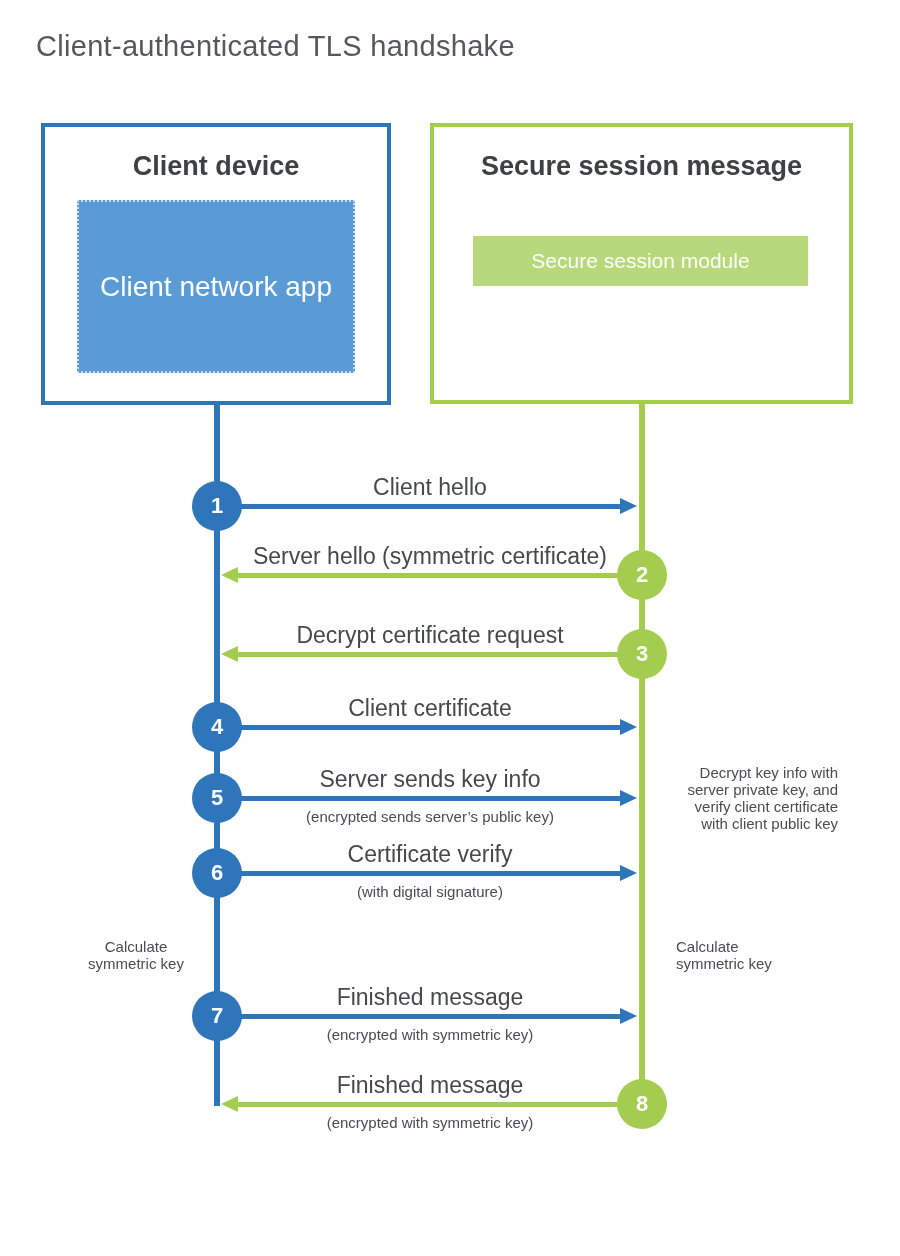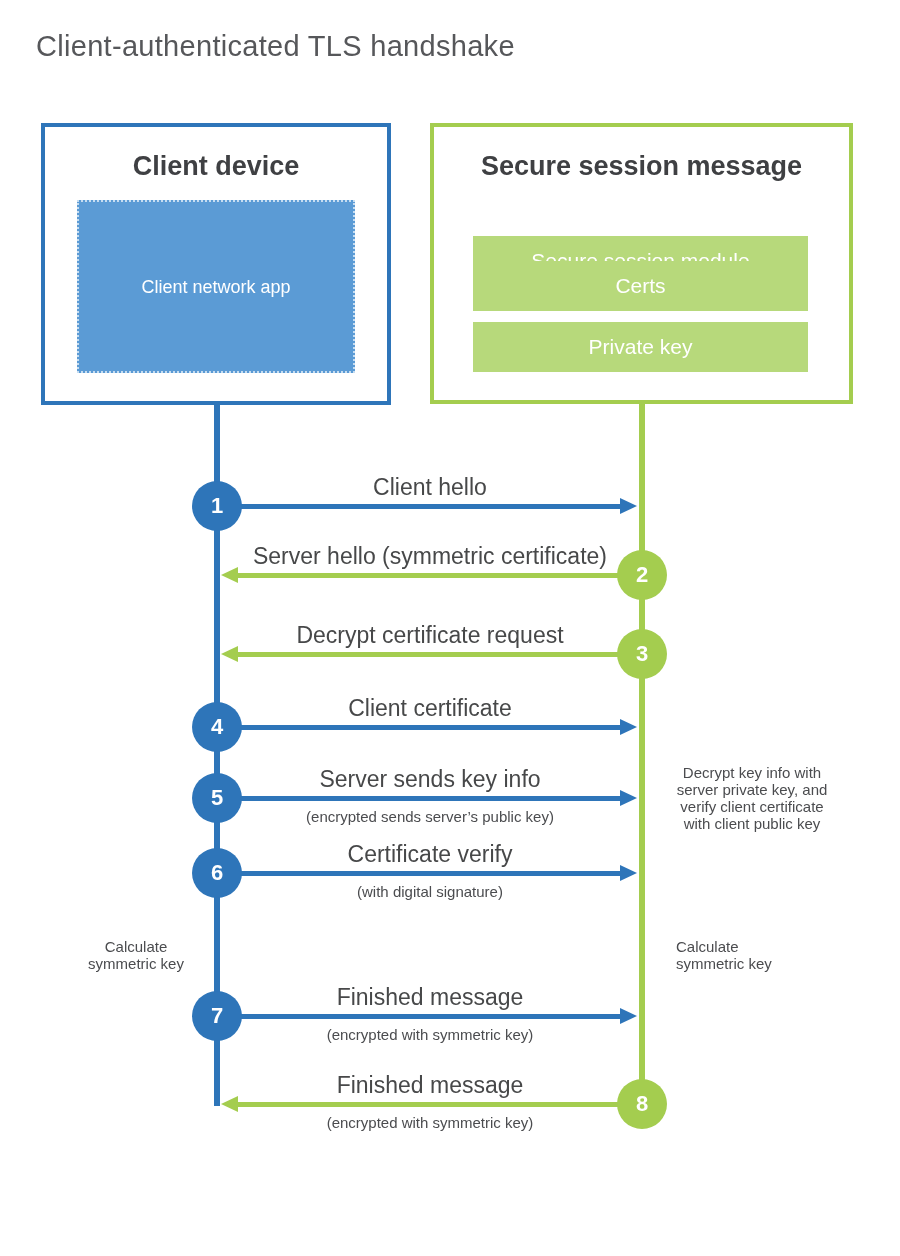--- a/index.html
+++ b/index.html
@@ -16,21 +16,21 @@
   .client-box{left:41px;top:123px;width:350px;height:282px;border:4px solid #2e75b9;}
   .server-box{left:430px;top:123px;width:423px;height:281px;border:4px solid #a4cd4f;}
   .entity-title{
     position:absolute;left:0;right:0;top:24px;text-align:center;
     font-size:27px;font-weight:bold;color:#3f4043;
   }
   .app-box{
     position:absolute;left:77px;top:200px;width:278px;height:173px;
     background:#5b9bd5;border:2px dotted #c6ddf1;box-sizing:border-box;
     display:flex;align-items:center;justify-content:center;text-align:center;
-    color:#ffffff;font-size:18px;line-height:30px;
+    color:#ffffff;font-size:28px;line-height:30px;
   }
   .bar{
     position:absolute;left:473px;width:335px;height:50px;background:#b7d97b;
     color:#ffffff;font-size:21px;display:flex;align-items:center;justify-content:center;
   }
   .bar-1{top:196px;margin-top:40px;} .bar-2{top:261px;} .bar-3{top:322px;}
   
   .vline{position:absolute;width:6px;}
   .vline-blue{left:214px;top:405px;height:701px;background:#2e75b9;}
   .vline-green{left:639px;top:404px;height:700px;background:#a4cd4f;}
@@ -51,21 +51,21 @@
   .step-label{
     position:absolute;left:240px;width:380px;text-align:center;
     font-size:23px;color:#474849;
   }
   .step-sub{
     position:absolute;left:240px;width:380px;text-align:center;
     font-size:15px;color:#4b4c4f;
   }
   
   .note{position:absolute;font-size:15px;line-height:17px;color:#4b4c4f;}
-  .note-decrypt{left:666px;top:764px;width:172px;text-align:center;}
+  .note-decrypt{left:666px;top:764px;width:172px;text-align:right;}
   .note-calc-left{left:83px;top:938px;width:106px;text-align:center;}
   .note-calc-right{left:676px;top:938px;width:106px;text-align:left;}
   .note span{display:block;}
 </style>
 </head>
 <body>
 
 <div class="canvas">
 
   <div class="page-title">Client-authenticated TLS handshake</div>
@@ -75,26 +75,20 @@
   </div>
   <div class="app-box">
     <span>Client network app</span>
   </div>
 
   <div class="entity server-box">
     <div class="entity-title">Secure session message</div>
   </div>
   <div class="bar bar-1">
     <span>Secure session module</span>
-  </div>
-  <div class="bar bar-2">
-    <span>Certs</span>
-  </div>
-  <div class="bar bar-3">
-    <span>Private key</span>
   </div>
 
   <div class="vline vline-blue"></div>
   <div class="vline vline-green"></div>
 
   <div>
     <div class="step-label" style="top:474px">Client hello</div>
     <div class="hline hline-blue" style="top:504px"></div>
     <div class="head head-right" style="top:498px"></div>
     <div class="circle circle-blue" style="top:481px">1</div>

